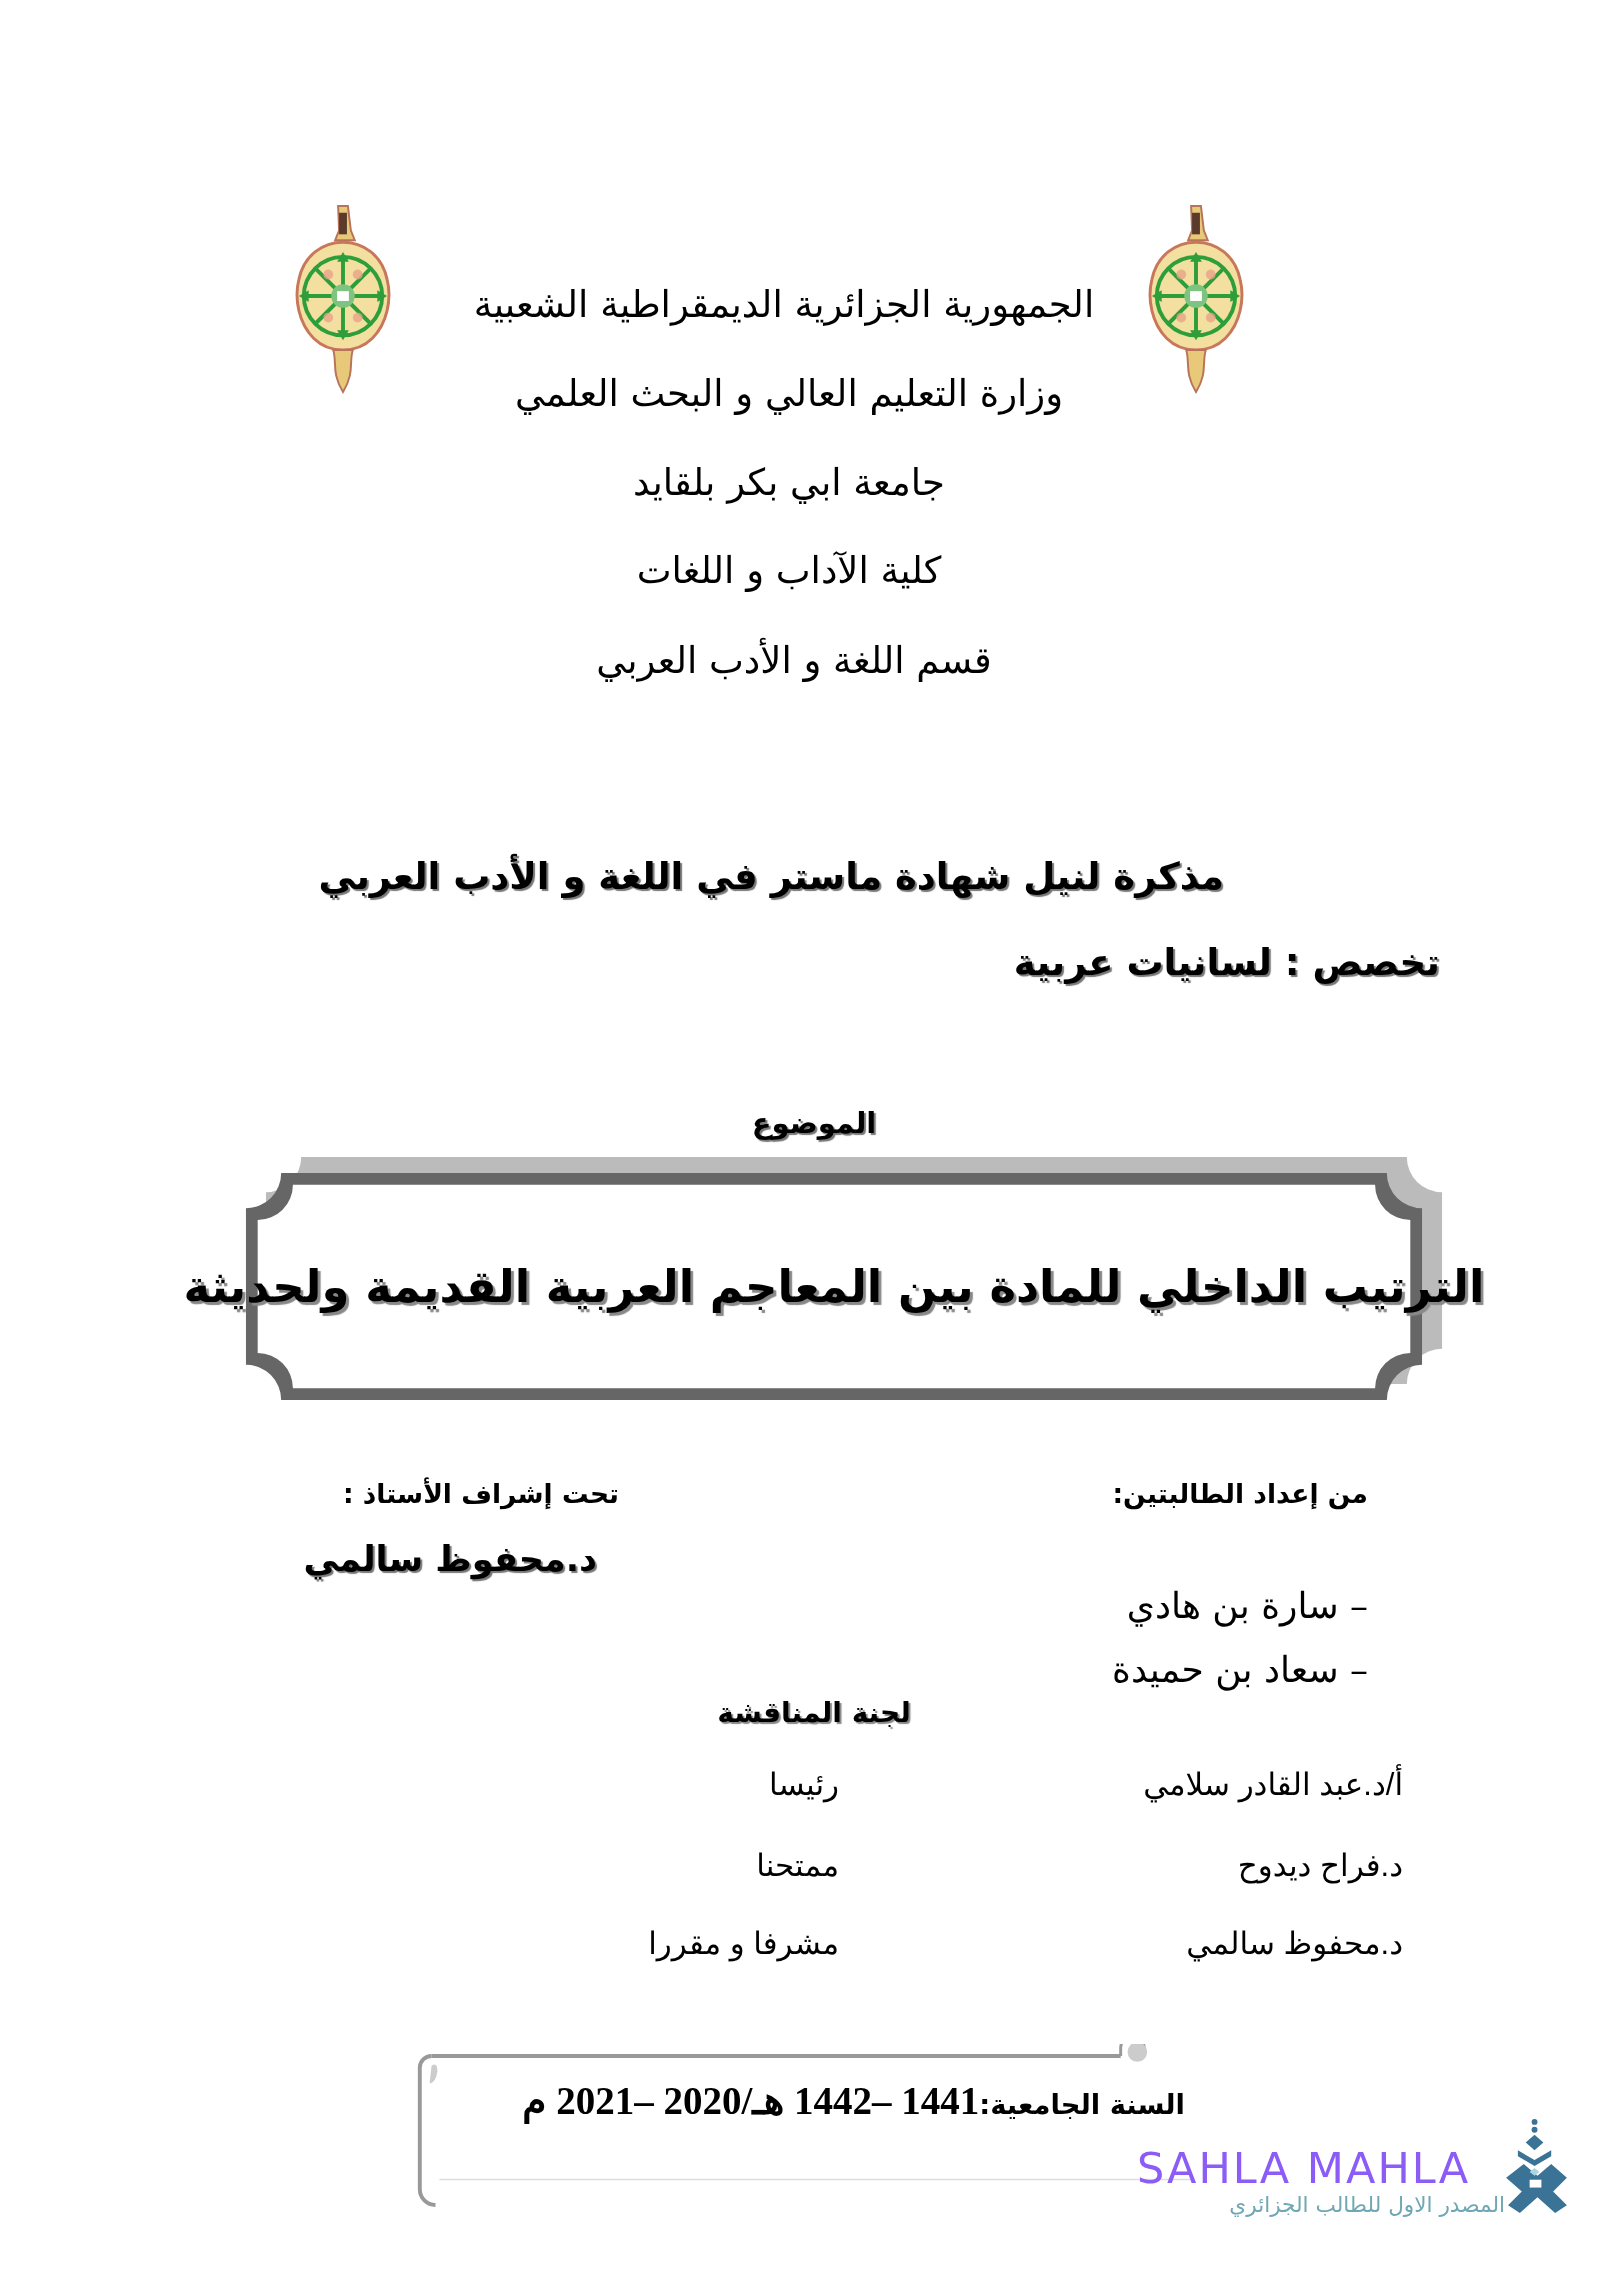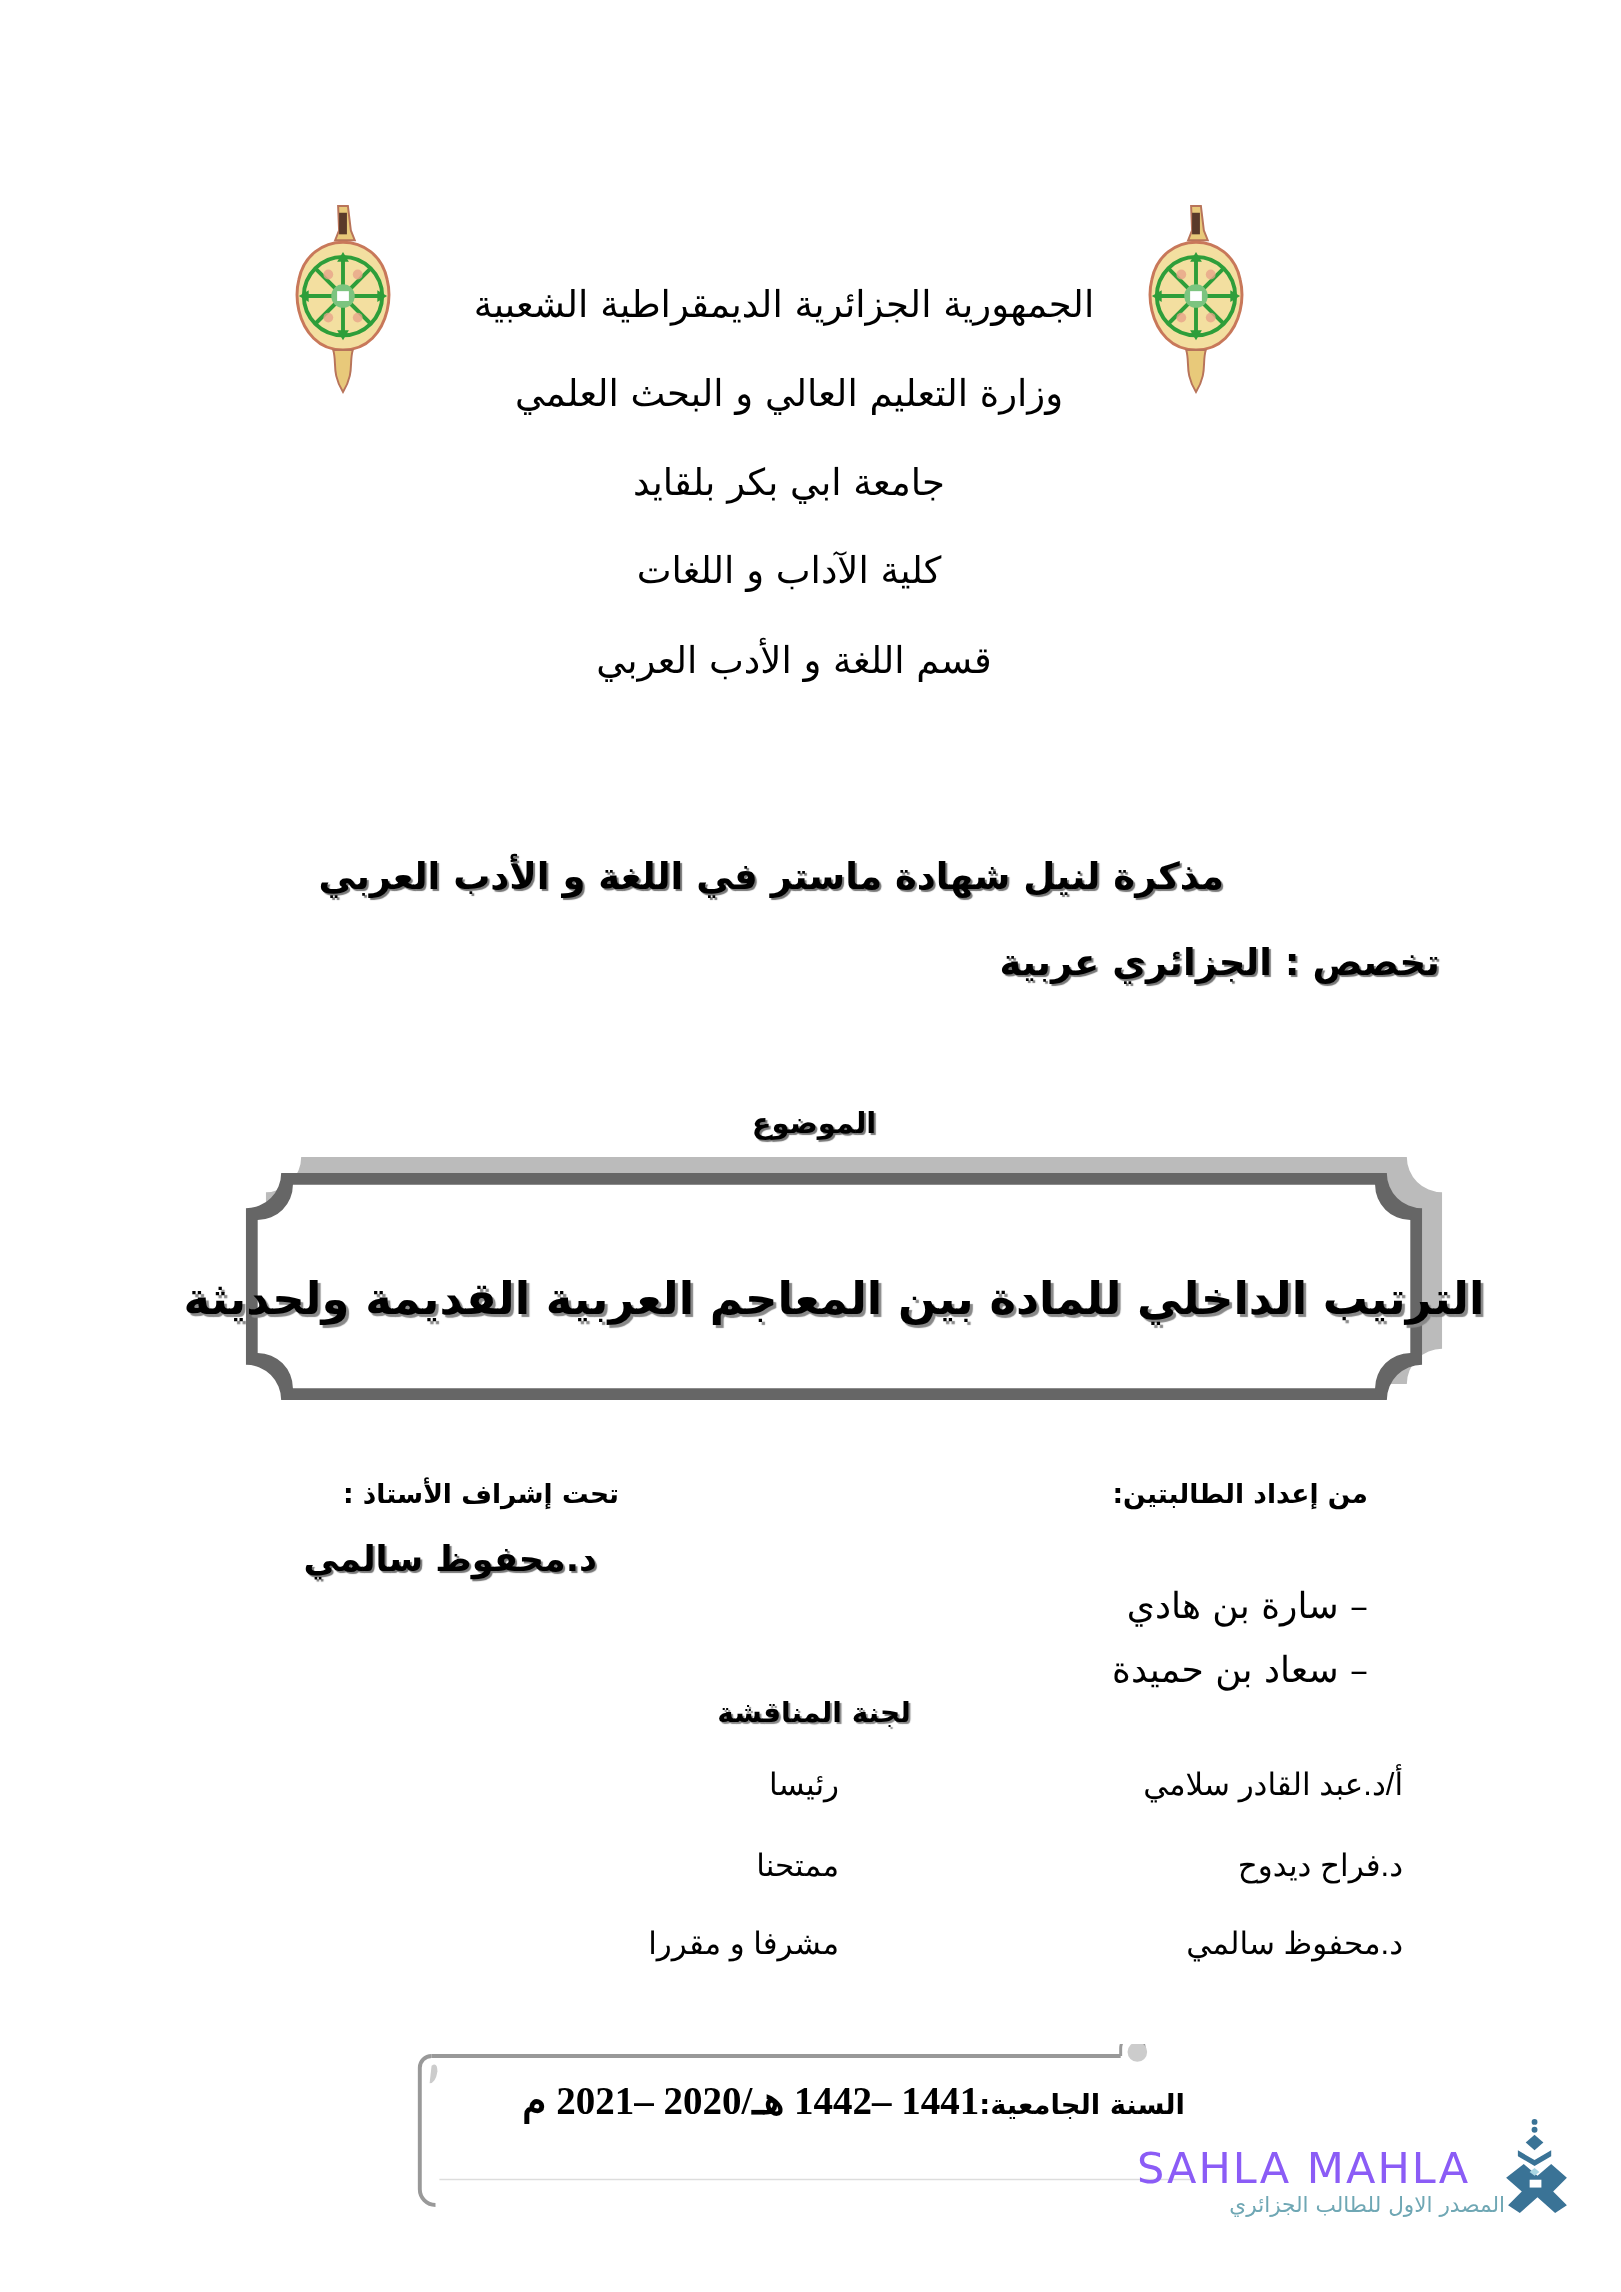--- a/index.html
+++ b/index.html
@@ -15,21 +15,21 @@
   
   .emblem { width: 98px; height: 196px; }
 
   
   .frame-shadow { left: 265px; top: 1157px; width: 1178px; height: 227px; }
   .frame { left: 245px; top: 1173px; width: 1178px; height: 227px; }
   .frame svg, .frame-shadow svg { display: block; }
   .frame-title { left: 245px; top: 1173px; width: 1178px; height: 227px;
     display: flex; align-items: center; justify-content: center;
     font-family: "DejaVu Sans", sans-serif; font-weight: bold; font-size: 45px;
-    text-shadow: 2.9px 2.9px 1px #888; margin-top: 12px; }
+    text-shadow: 2.9px 2.9px 1px #888; }
 
   
   .label-b { font-family: "DejaVu Sans", sans-serif; font-weight: bold; font-size: 26.5px; }
   .name-reg { font-family: "DejaVu Serif", serif; font-size: 36px; margin-top: 44px; }
   .sup-name { font-family: "DejaVu Sans", sans-serif; font-weight: bold; font-size: 35px; text-shadow: 2px 2px 1px #777; }
   .committee-title { font-family: "DejaVu Sans", sans-serif; font-weight: bold; font-size: 28px; text-shadow: 2px 2px 1px #888; }
   .comm { font-family: "Liberation Sans", sans-serif; font-size: 31px; }
 
   
   .scroll { left: 410px; top: 2044px; width: 794px; height: 165px; }
@@ -103,21 +103,21 @@
   </svg>
 </div>
 
 <div class="abs rtl hdr center-x" style="left:784px; top:286px;">الجمهورية الجزائرية الديمقراطية الشعبية</div>
 <div class="abs rtl hdr center-x" style="left:789px; top:375px;">وزارة التعليم العالي و البحث العلمي</div>
 <div class="abs rtl hdr center-x" style="left:789px; top:464px;">جامعة ابي بكر بلقايد</div>
 <div class="abs rtl hdr center-x" style="left:789px; top:552px;">كلية الآداب و اللغات</div>
 <div class="abs rtl hdr center-x" style="left:794px; top:642px;">قسم اللغة و الأدب العربي</div>
 
 <div class="abs rtl bold shadow-text" style="right:397px; top:855px; font-family:'DejaVu Sans',sans-serif; font-size:37px;">مذكرة لنيل شهادة ماستر في اللغة و الأدب العربي</div>
-<div class="abs rtl bold shadow-text" style="right:181px; top:941px; font-family:'DejaVu Sans',sans-serif; font-size:37px;">تخصص : الجزائري عربية</div>
+<div class="abs rtl bold shadow-text" style="right:181px; top:941px; font-family:'DejaVu Sans',sans-serif; font-size:37px;">تخصص : لسانيات عربية</div>
 
 <div class="abs rtl bold shadow-text center-x" style="left:814px; top:1106px; font-family:'DejaVu Sans',sans-serif; font-size:29px;">الموضوع</div>
 
 <div class="abs frame-shadow">
   <svg width="1178" height="227" viewBox="0 0 1202 232">
     <path d="M36 0 H1166 A36 36 0 0 0 1202 36 V196 A36 36 0 0 0 1166 232 H36 A36 36 0 0 0 0 196 V36 A36 36 0 0 0 36 0 Z" fill="#bbbbbb"></path>
   </svg>
 </div>
 
 <div class="abs frame">

